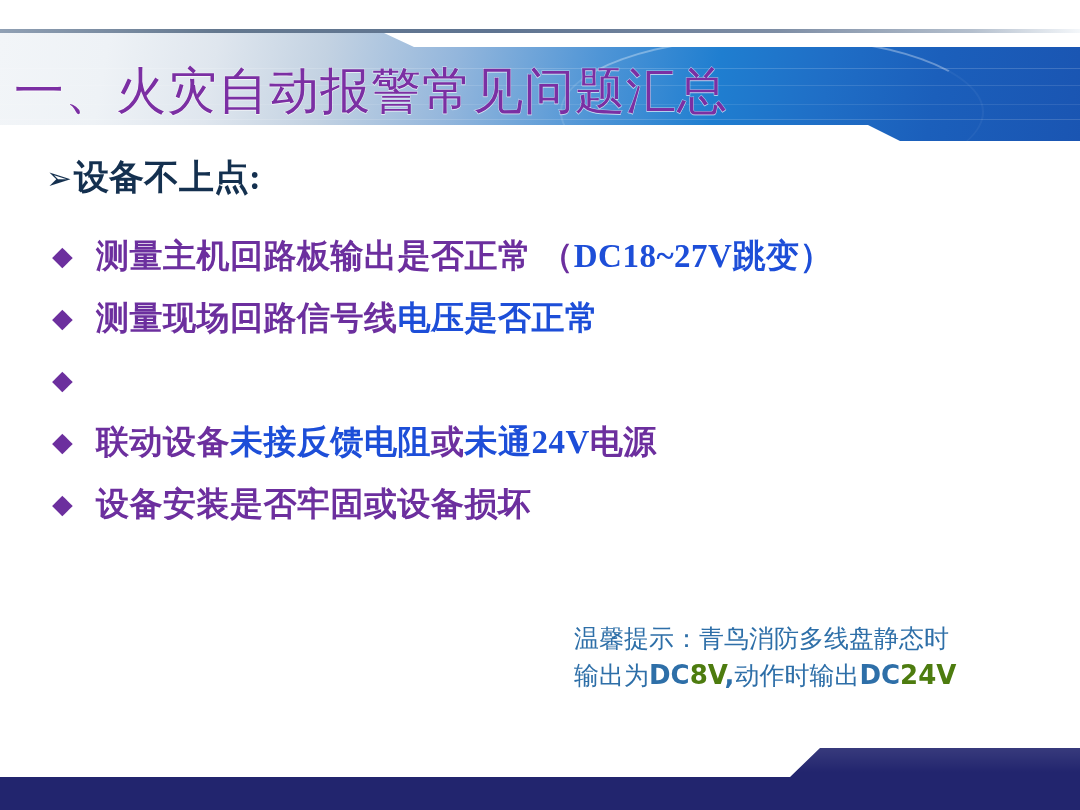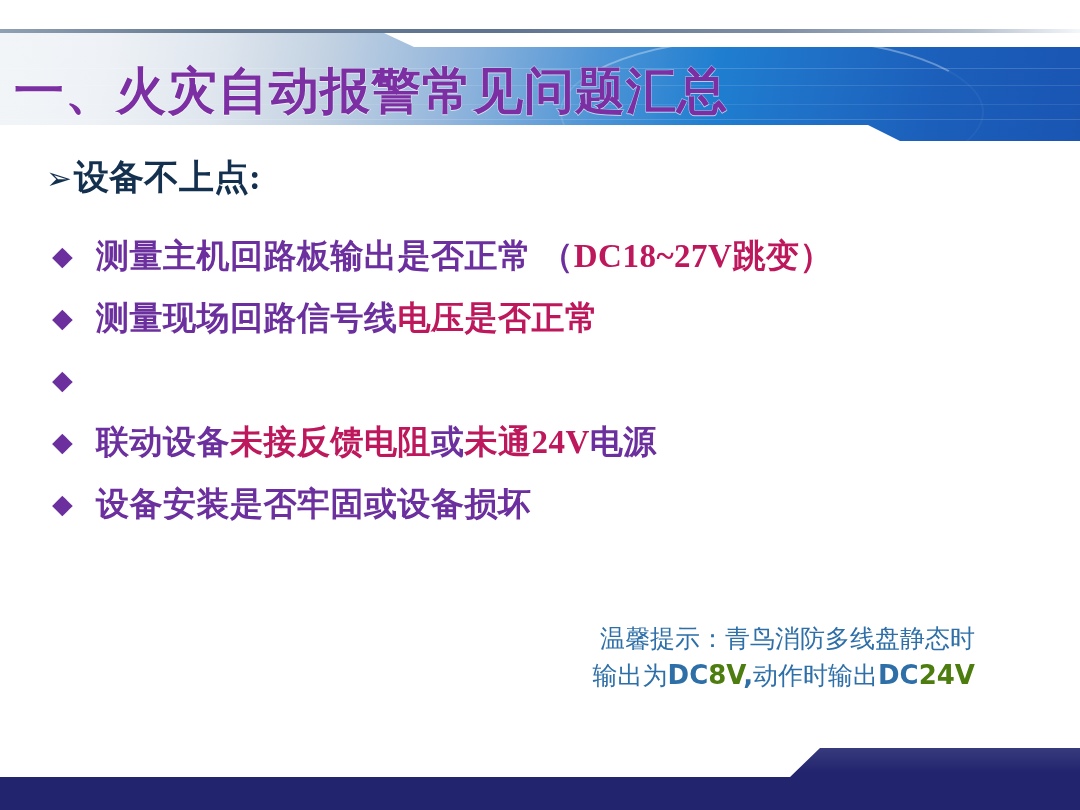--- a/index.html
+++ b/index.html
@@ -82,21 +82,21 @@
     border-right: 2px solid rgba(255,255,255,.05);
     border-bottom: none;
     pointer-events: none;
     clip-path: polygon(0 0, 100% 0, 100% 72%, 0 72%);
   }
 
   .banner-title {
     position: absolute;
     left: 14px; top: 61px;
     font-family: "DejaVu Sans", "Liberation Sans", sans-serif;
-    font-weight: bold;
+    font-weight: normal;
     font-size: 50px;
     line-height: 60px;
     letter-spacing: 1px;
     color: #7B2FA3;
     white-space: nowrap;
     -webkit-text-stroke: 1px rgba(255,255,255,.55);
     paint-order: stroke fill;
     text-shadow: 0 1px 0 rgba(255,255,255,.45);
   }
 
@@ -136,33 +136,32 @@
     line-height: 46px;
     color: #6C2F9E;
   }
   .bullet-text {
     font-size: 33px;
     line-height: 46px;
     color: #6C2F9E;
     font-weight: bold;
     letter-spacing: .5px;
   }
-  .bullet-text .red { color: #be185d; }
+  .bullet-text .red { color: #1d4ed8; }
   .bullet-text .pl  { color: #6C2F9E; margin-top: 38px; }
 
   
   .tip {
     position: absolute;
-    left: 545px; top: 620px;
+    left: 574px; top: 620px;
     width: 430px;
     font-size: 25px;
     line-height: 37px;
     color: #2E6FA8;
     font-weight: normal;
-    text-align: right;
   }
   .tip .red { color: #4d7c0f; }
   .tip .latin {
     font-family: "DejaVu Sans", "Liberation Sans", sans-serif;
     font-weight: bold;
     font-size: 26px;
   }
 
   
   .footer {

